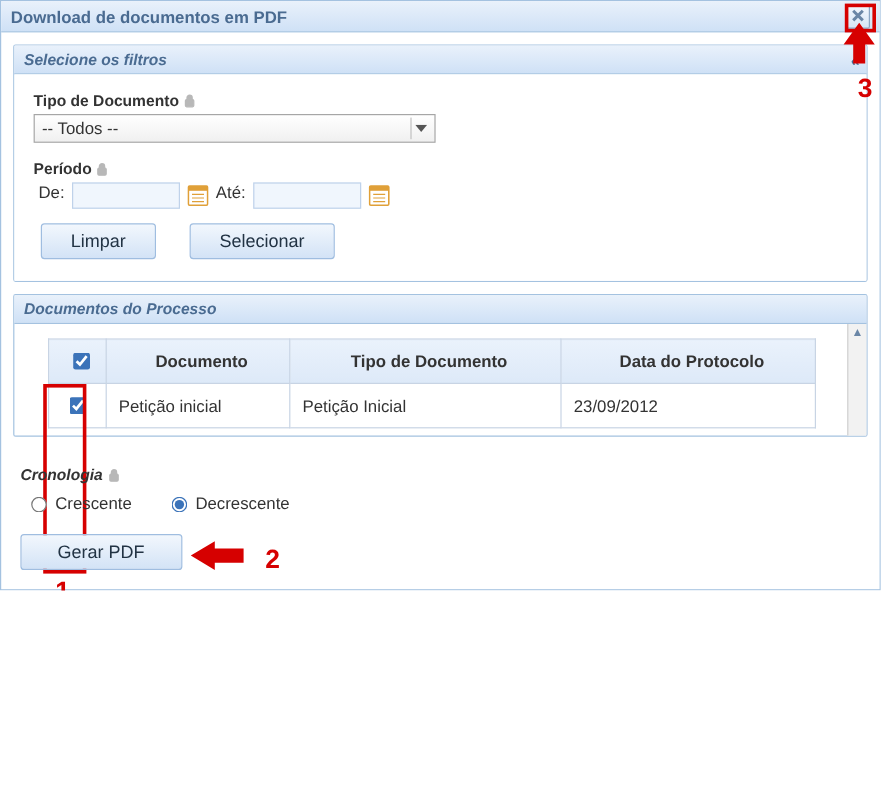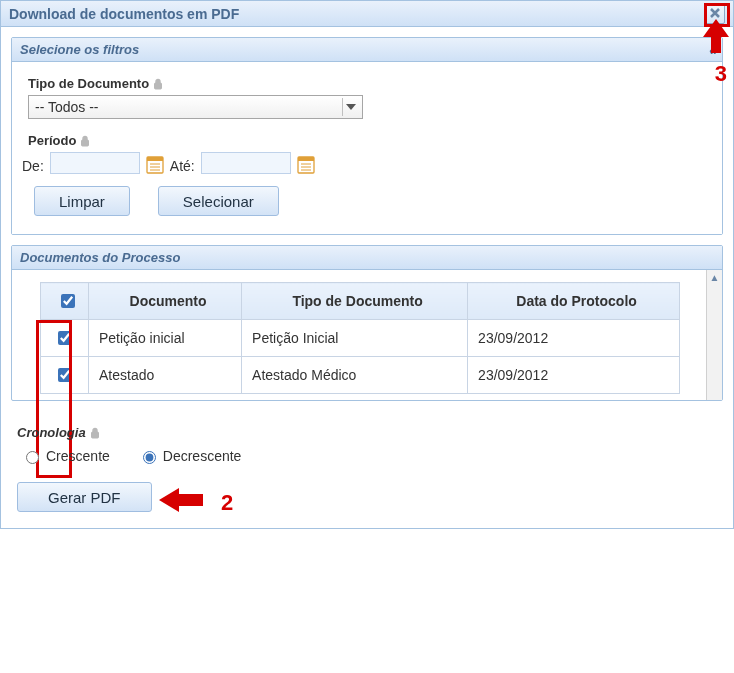--- a/index.html
+++ b/index.html
@@ -89,23 +89,23 @@
     padding: 0 4px 0 6px;
     font-size: 14px;
   }
   .dropdown .arrow {
     width: 16px; height: 18px;
     border-left: 1px solid #c0c0c0;
     display:flex; align-items:center; justify-content:center;
   }
   .period-row {
     display: flex;
-    align-items: flex-end;
+    align-items: flex-start;
     gap: 6px;
-    margin: 2px 0 12px 0;
+    margin: 2px 0 12px 10px;
     font-size: 14px;
   }
   .date-input {
     width: 90px; height: 22px;
     border: 1px solid #bfd2ea;
     background: #f0f6fd;
   }
   .cal-icon {
     width: 18px; height: 20px;
     display:inline-flex;
@@ -306,26 +306,20 @@
               <th>Data do Protocolo</th>
             </tr>
           </thead>
           <tbody>
             <tr>
               <td><input type="checkbox" class="chk" checked="" style=""></td>
               <td>Petição inicial</td>
               <td>Petição Inicial</td>
               <td>23/09/2012</td>
             </tr>
-            <tr>
-              <td><input type="checkbox" class="chk" checked="" style=""></td>
-              <td>Atestado</td>
-              <td>Atestado Médico</td>
-              <td>23/09/2012</td>
-            </tr>
           </tbody>
         </table>
 
         <div class="callout-box" style="left:24px; top:50px; width:36px; height:158px;"></div>
         <span class="callout-num" style="position:absolute; left:34px; top:210px;">1</span>
       </div>
       <div class="scroll-col">
         <span class="scroll-arrow">▲</span>
       </div>
     </div>

